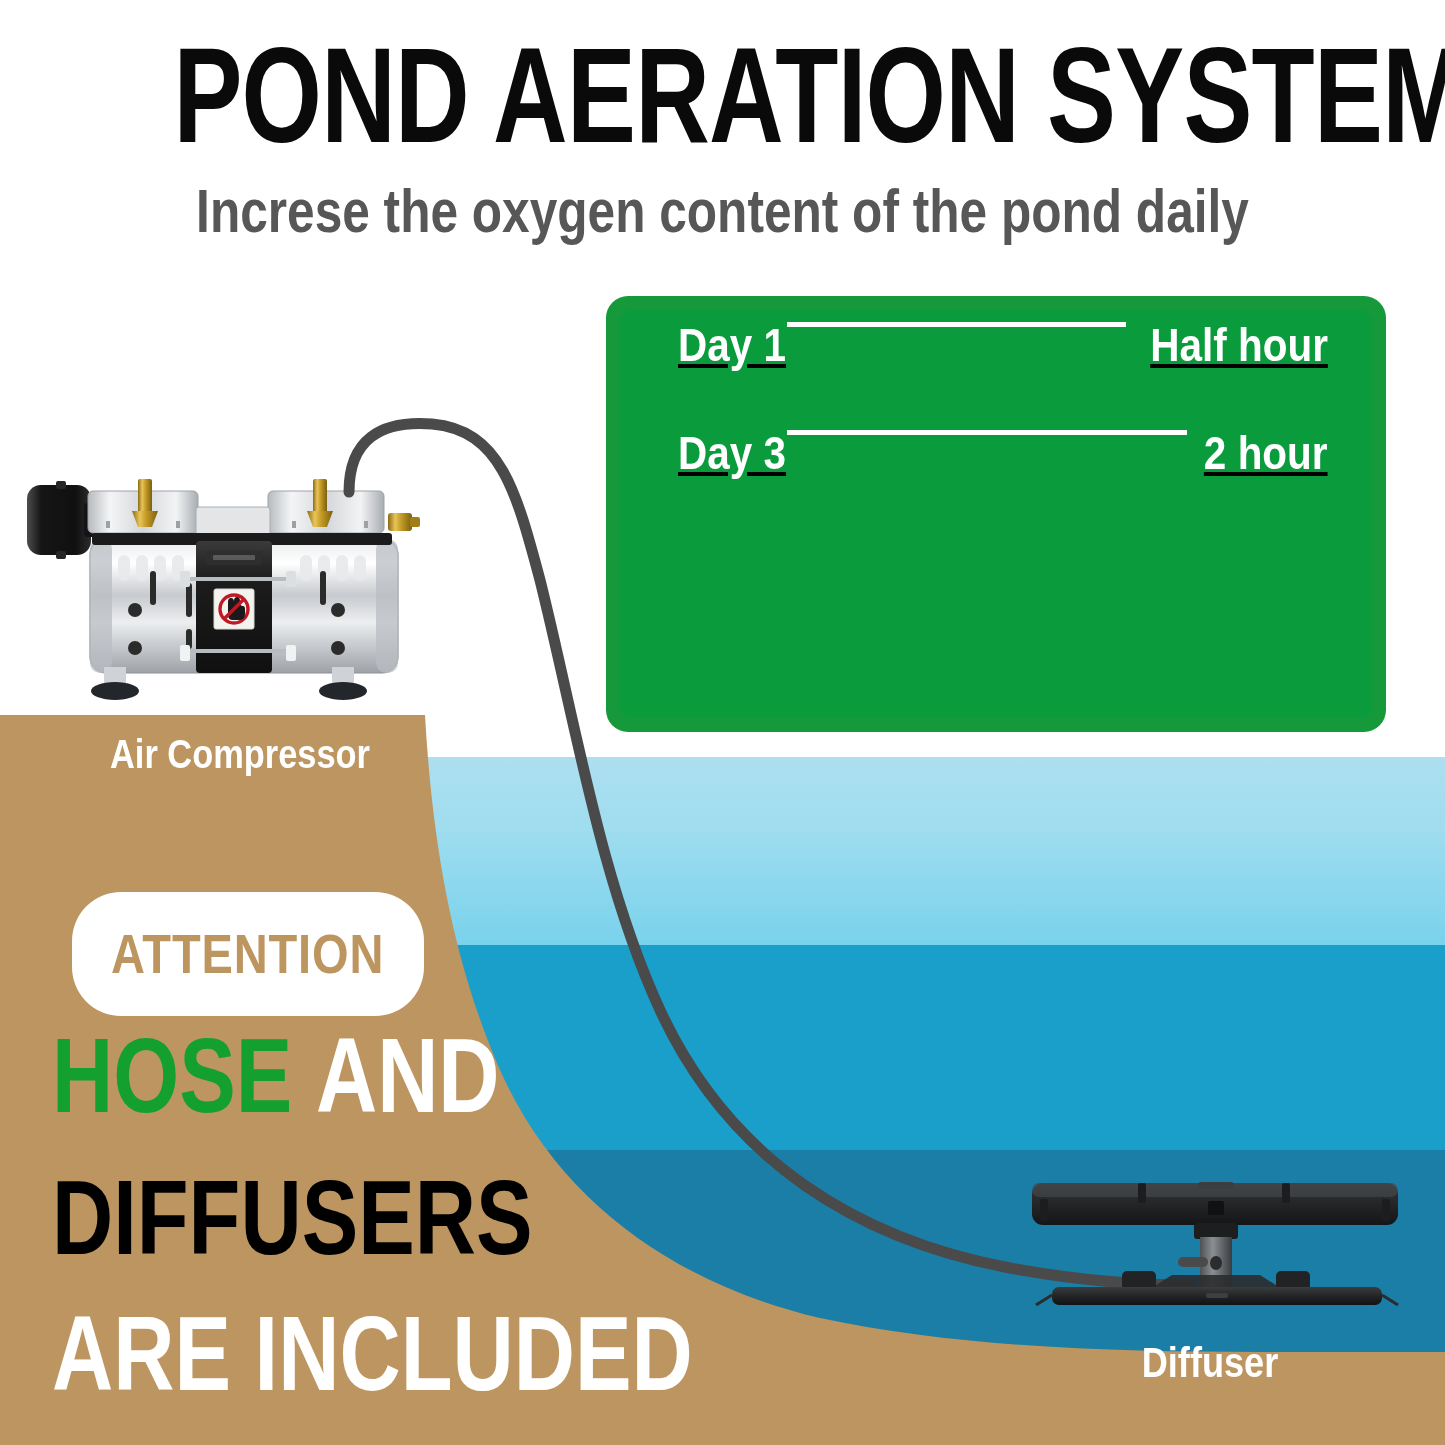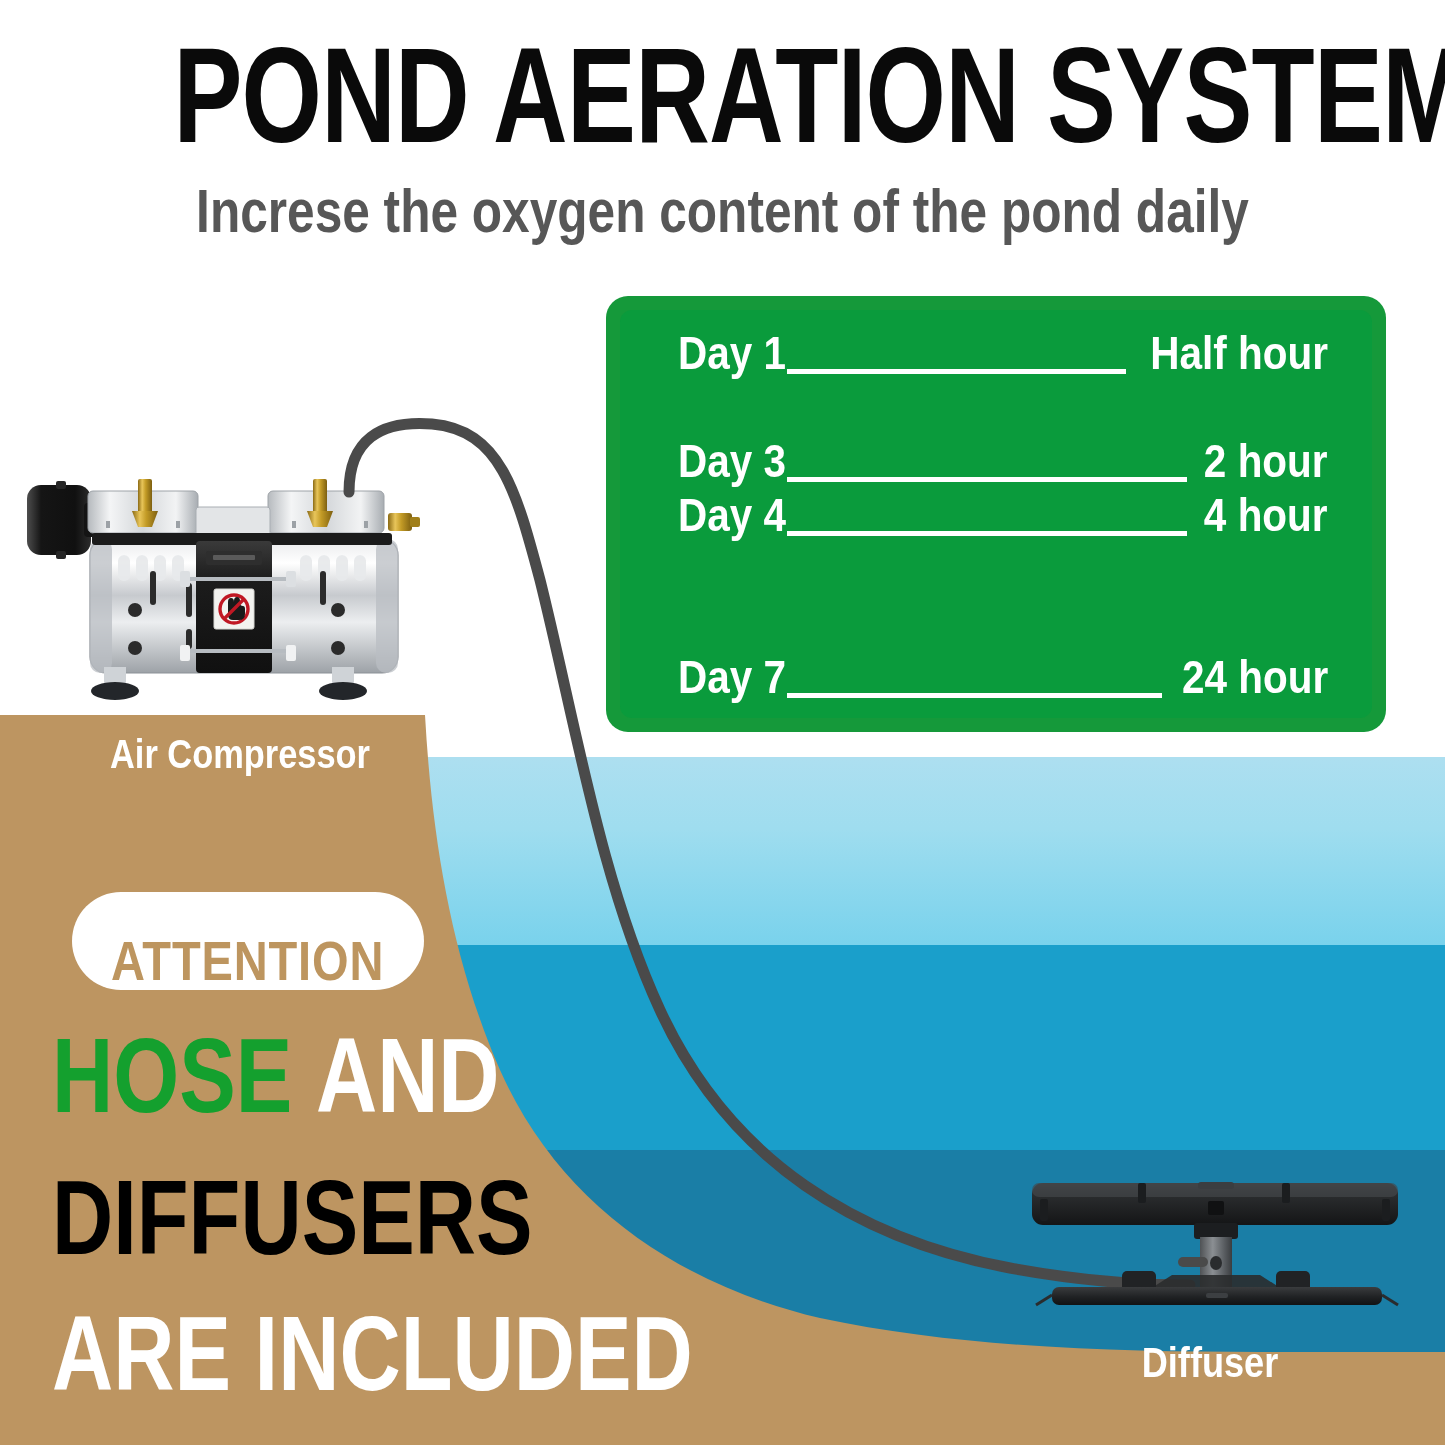--- a/index.html
+++ b/index.html
@@ -92,21 +92,22 @@
     border-radius: 12px;
     position: relative;
     overflow: hidden;
   }
   .sched-row {
     position: absolute;
     left: 58px;
     right: 44px;
     height: 54px;
     display: flex;
-    align-items: flex-end;
+    align-items: flex-start;
+    text-decoration: underline;
   }
   .sched-day {
     font-family: "Liberation Sans", sans-serif;
     font-weight: bold;
     font-size: 46px;
     line-height: 46px;
     color: #ffffff;
     transform: scaleX(0.88);
     transform-origin: 0% 50%;
     white-space: nowrap;
@@ -181,25 +182,25 @@
     color: #ffffff;
     transform: scaleX(0.86);
     transform-origin: 50% 50%;
     white-space: nowrap;
   }
 
   
   .attention-pill {
     position: absolute;
     left: 72px; top: 892px;
-    width: 352px; height: 98px;
+    width: 352px; height: 124px;
     background: #ffffff;
     border-radius: 49px;
     display: flex;
-    align-items: flex-end;
+    align-items: center;
     justify-content: center;
   }
   .attention-pill span {
     font-family: "Liberation Sans", sans-serif;
     font-weight: bold;
     font-size: 56px;
     line-height: 58px;
     color: #bd955f;
     letter-spacing: 1px;
     transform: scaleX(0.84);
@@ -267,33 +268,23 @@
         <span class="sched-dur">Half  hour</span>
       </div>
 
 
       <div class="sched-row" style="top:120px">
         <span class="sched-day">Day 3</span>
         <span class="sched-rule"></span>
         <span class="sched-dur">2  hour</span>
       </div>
 
-      <div class="sched-row" style="top:174px">
-        <span class="sched-day">Day 4</span>
-        <span class="sched-rule"></span>
-        <span class="sched-dur">4  hour</span>
-      </div>
-
-
-
-      <div class="sched-row" style="top:336px">
-        <span class="sched-day">Day 7</span>
-        <span class="sched-rule"></span>
-        <span class="sched-dur">24  hour</span>
-      </div>
+
+
+
 
     </div>
   </div>
 
   <svg class="compressor" viewBox="0 0 450 270">
     <defs>
       <linearGradient id="steelV" x1="0" y1="0" x2="0" y2="1">
         <stop offset="0%" stop-color="#e9eaec"></stop>
         <stop offset="18%" stop-color="#ffffff"></stop>
         <stop offset="42%" stop-color="#c7cace"></stop>

